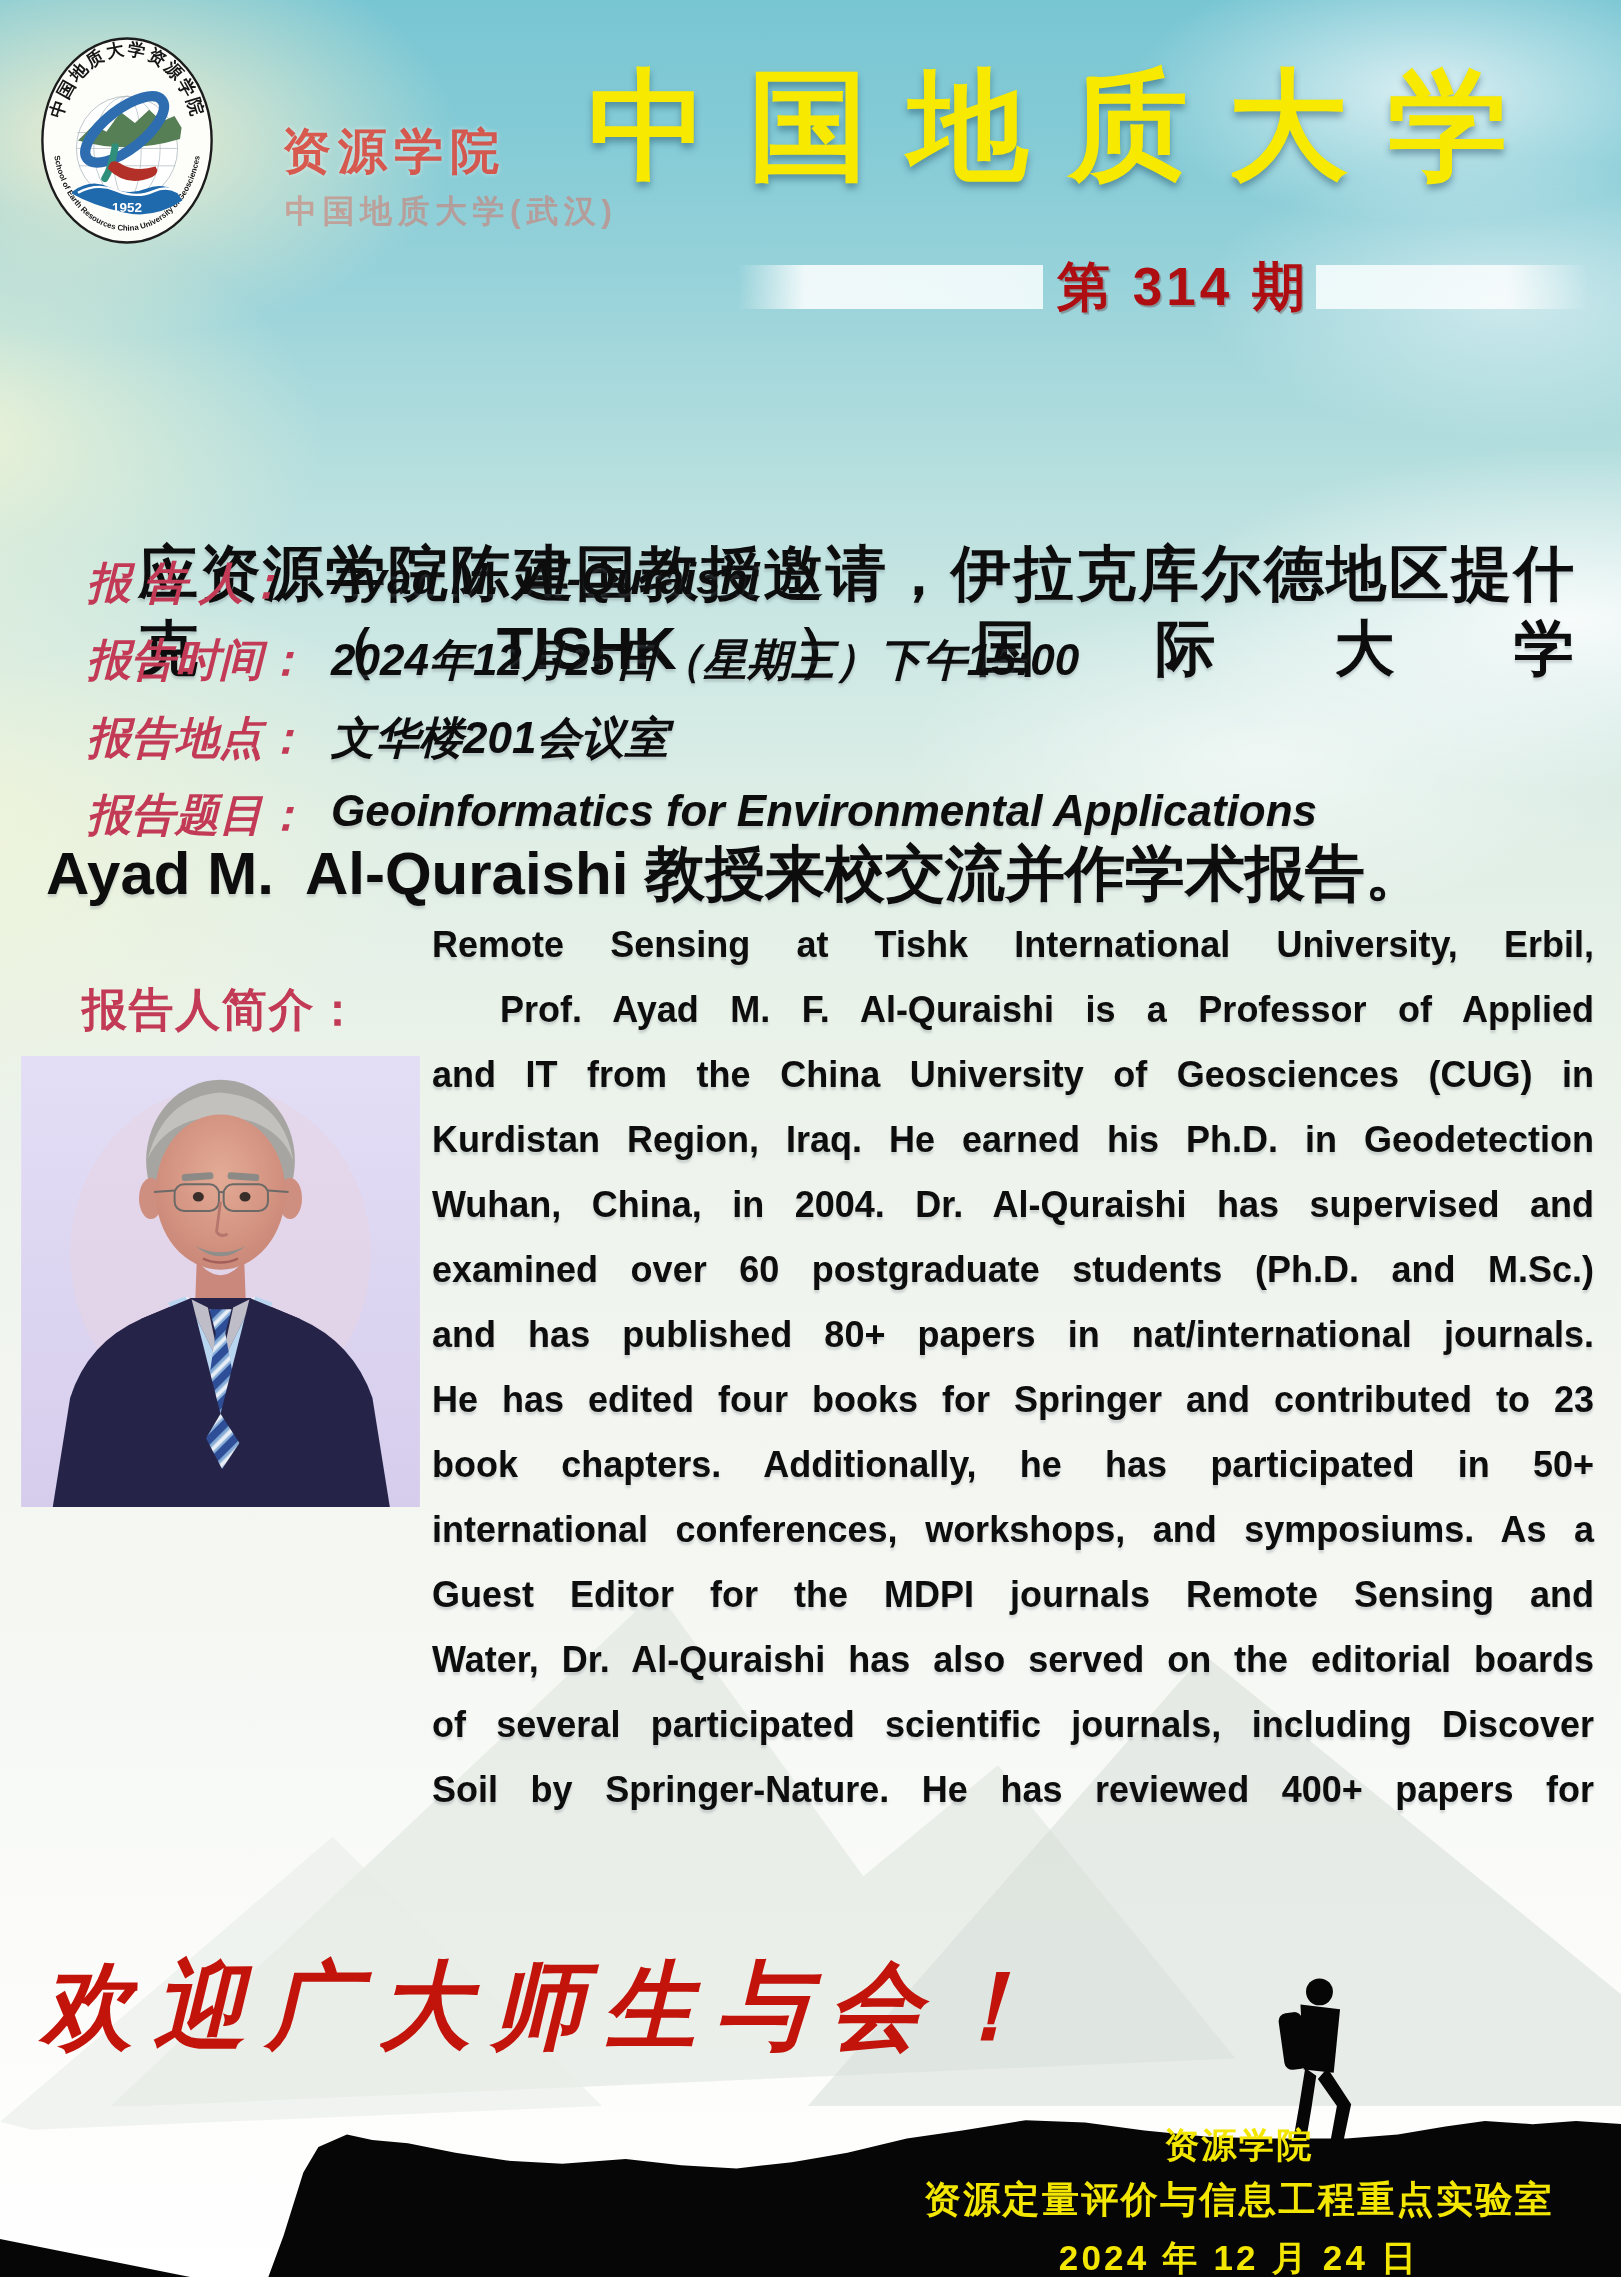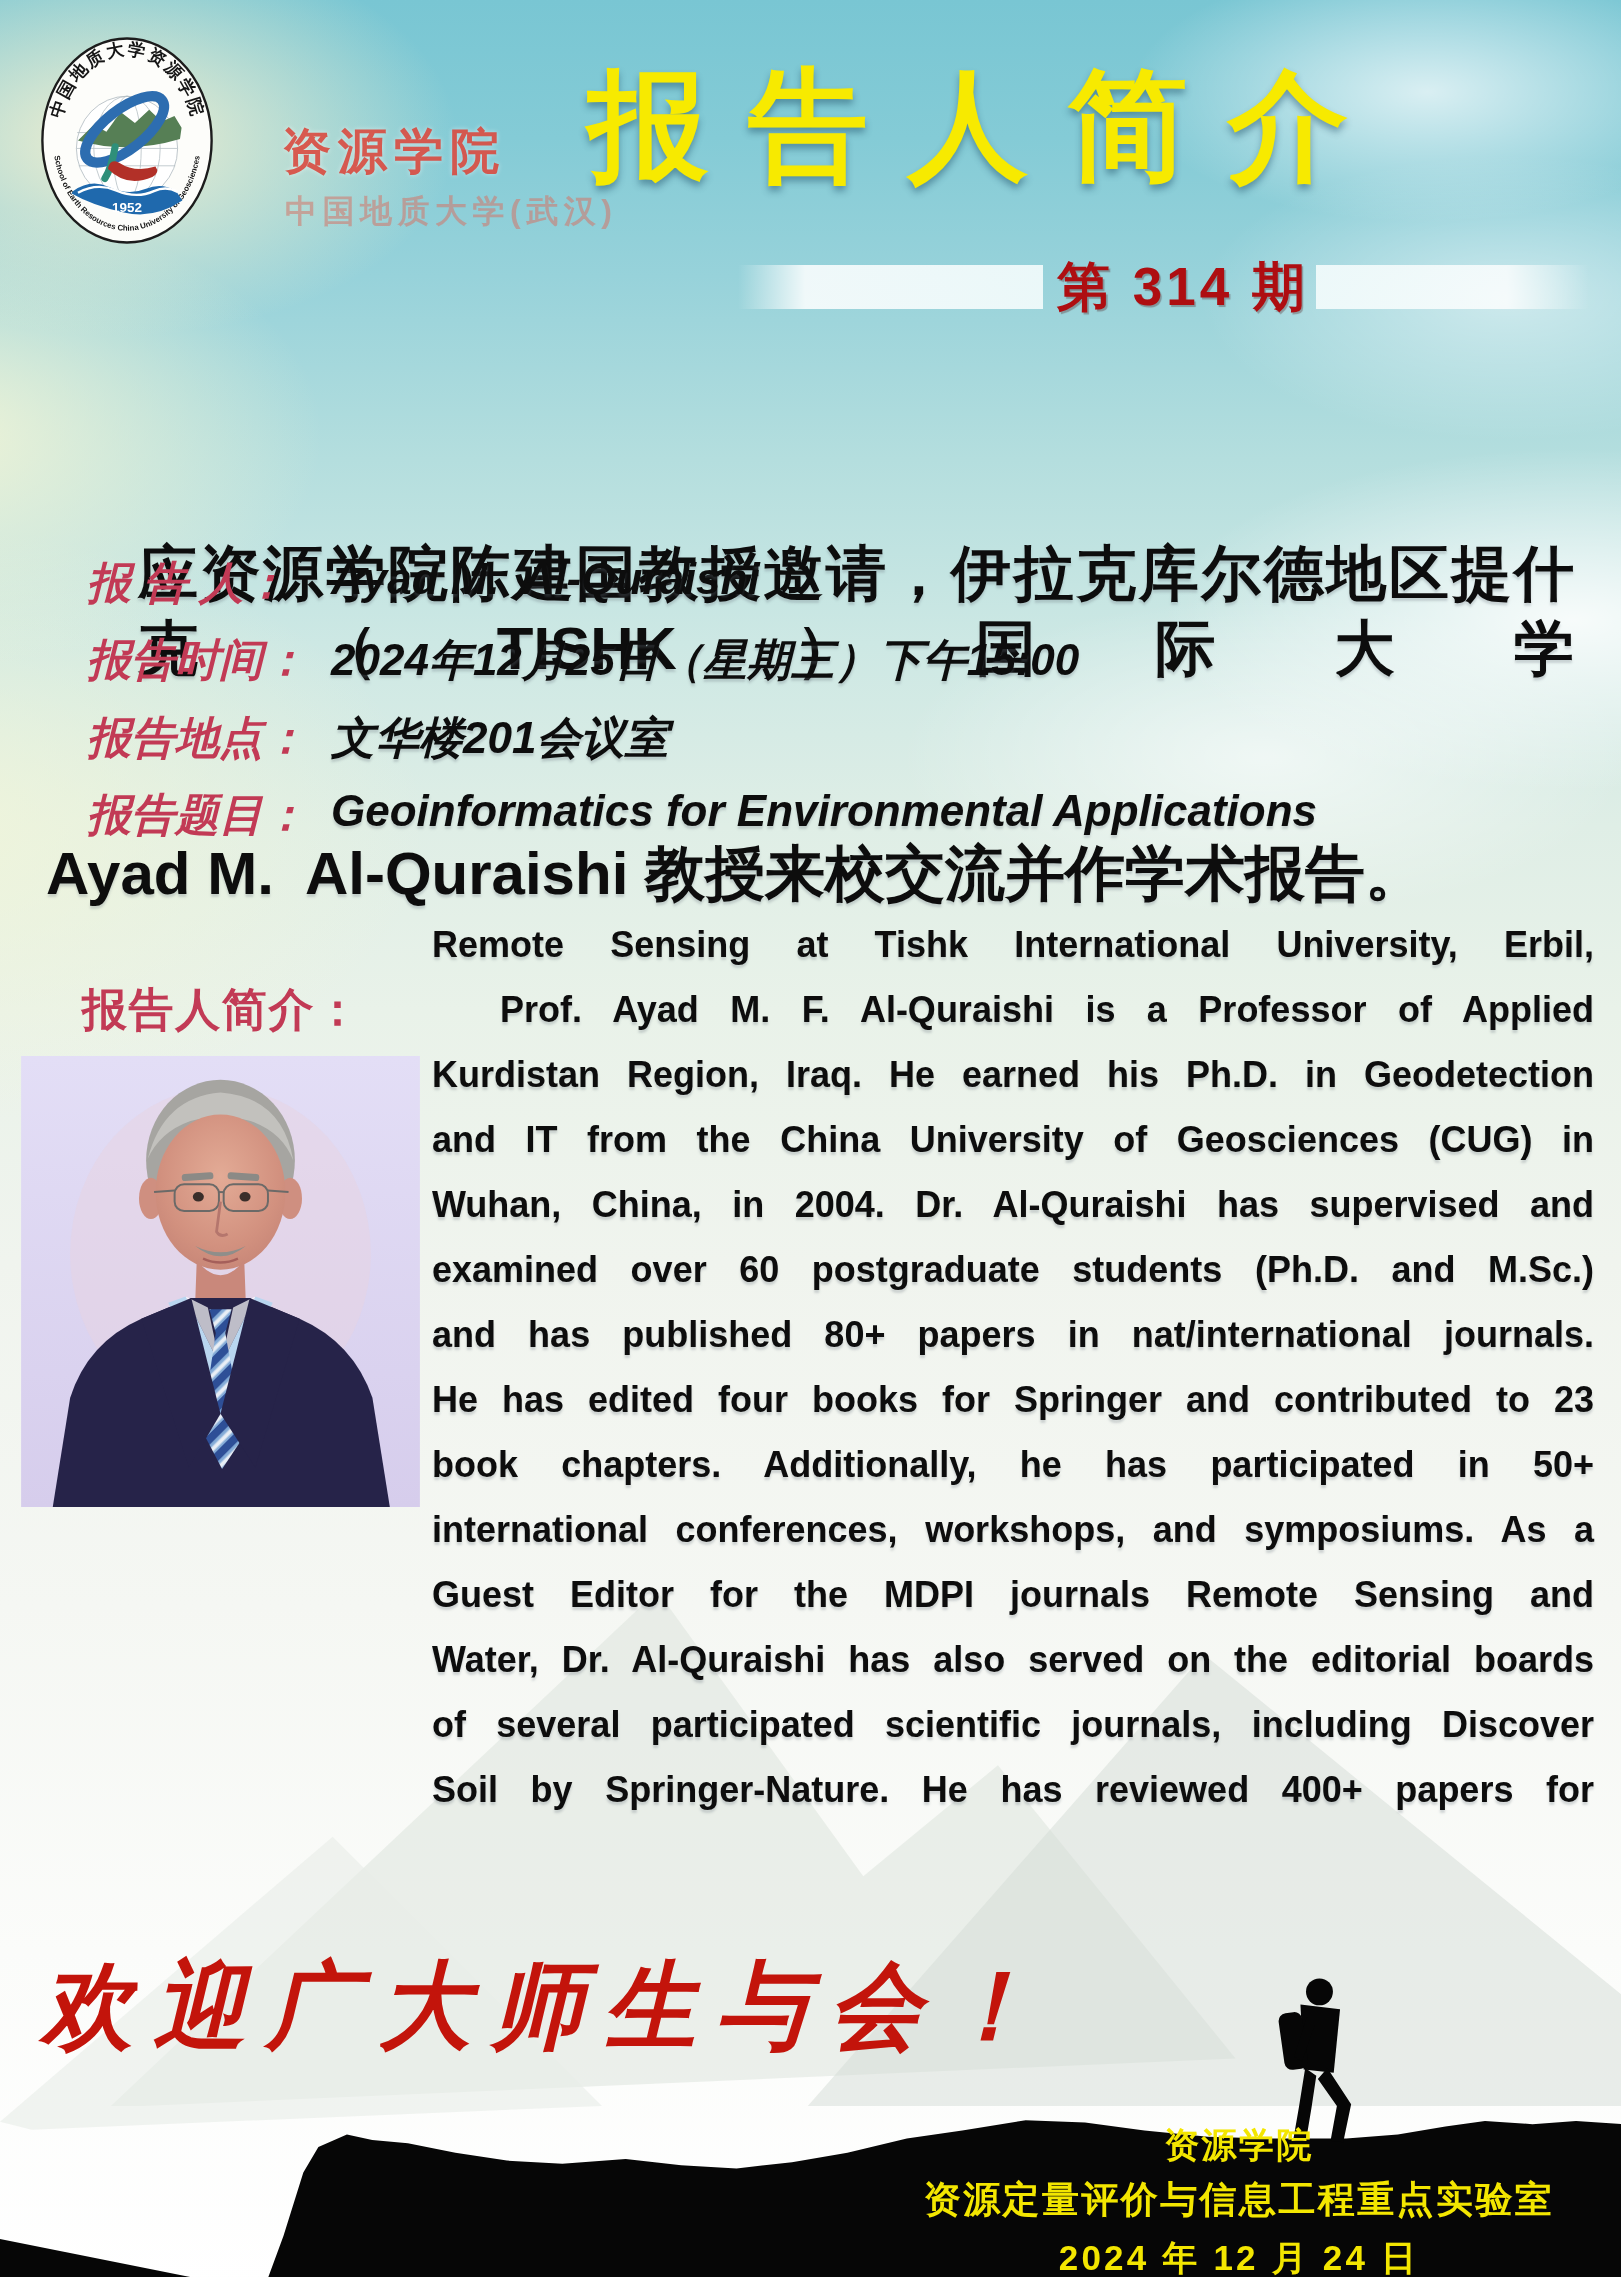--- a/index.html
+++ b/index.html
@@ -81,21 +81,21 @@
     <path d="M95 140 Q90 168 82 180" fill="none" stroke="#2f8f7a" stroke-width="9" stroke-linecap="round"></path>
     <path d="M86 168 q24 24 56 10 q10 -5 4 -13 q-26 8 -46 -5 q-12 -6 -14 8 Z" fill="#b23028"></path>
     <path d="M42 196 q22 -16 46 -5 q24 11 46 2 q20 -8 38 3 l8 12 q-36 24 -74 15 q-40 -9 -66 -24 Z" fill="#1f69ad"></path>
     <path d="M48 198 q24 -13 48 -3 q26 11 48 1 q16 -7 30 1" fill="none" stroke="#ffffff" stroke-width="3"></path>
     <text x="110" y="222" text-anchor="middle" font-size="17" font-weight="700" fill="#ffffff">1952</text>
   </svg>
 
   <div class="abs school-name">资源学院</div>
   <div class="abs univ-name">中国地质大学(武汉)</div>
 
-  <div class="abs forum-title">报告人简介</div>
+  <div class="abs forum-title">中国地质大学</div>
 
   <div class="abs issue-band left"></div>
   <div class="abs issue-band right"></div>
   <div class="abs issue-number">第 314 期</div>
 
   <div class="abs intro dark-bold">
     <div class="l1">应资源学院陈建国教授邀请，伊拉克库尔德地区提什克（TISHK）国际大学</div>
     <div class="l2">Ayad M.  Al-Quraishi 教授来校交流并作学术报告。</div>
   </div>
 
@@ -161,22 +161,22 @@
     <line x1="194" y1="170" x2="168" y2="172" stroke="#6b6a68" stroke-width="2.5"></line>
     <line x1="312" y1="170" x2="338" y2="172" stroke="#6b6a68" stroke-width="2.5"></line>
     <path d="M252 184 L247 222 Q252 230 261 225" fill="none" stroke="#b5766d" stroke-width="3.5"></path>
     <path d="M220 240 Q252 256 284 240 Q252 266 220 240 Z" fill="#8f8e8a"></path>
     <path d="M230 256 Q252 266 274 256" fill="none" stroke="#a55f5a" stroke-width="3"></path>
   </svg>
 
   <div class="abs bio dark-bold">
     <div class="bio-line">Remote Sensing at Tishk International University, Erbil,</div>
     <div class="bio-line first">Prof. Ayad M. F. Al-Quraishi is a Professor of Applied</div>
+    <div class="bio-line">and IT from the China University of Geosciences (CUG) in</div>
     <div class="bio-line">Kurdistan Region, Iraq. He earned his Ph.D. in Geodetection</div>
-    <div class="bio-line">and IT from the China University of Geosciences (CUG) in</div>
     <div class="bio-line">Wuhan, China, in 2004. Dr. Al-Quraishi has supervised and</div>
     <div class="bio-line">examined over 60 postgraduate students (Ph.D. and M.Sc.)</div>
     <div class="bio-line">and has published 80+ papers in nat/international journals.</div>
     <div class="bio-line">He has edited four books for Springer and contributed to 23</div>
     <div class="bio-line">book chapters. Additionally, he has participated in 50+</div>
     <div class="bio-line">international conferences, workshops, and symposiums. As a</div>
     <div class="bio-line">Guest Editor for the MDPI journals Remote Sensing and</div>
     <div class="bio-line">Water, Dr. Al-Quraishi has also served on the editorial boards</div>
     <div class="bio-line">of several participated scientific journals, including Discover</div>
     <div class="bio-line">Soil by Springer-Nature. He has reviewed 400+ papers for</div>

